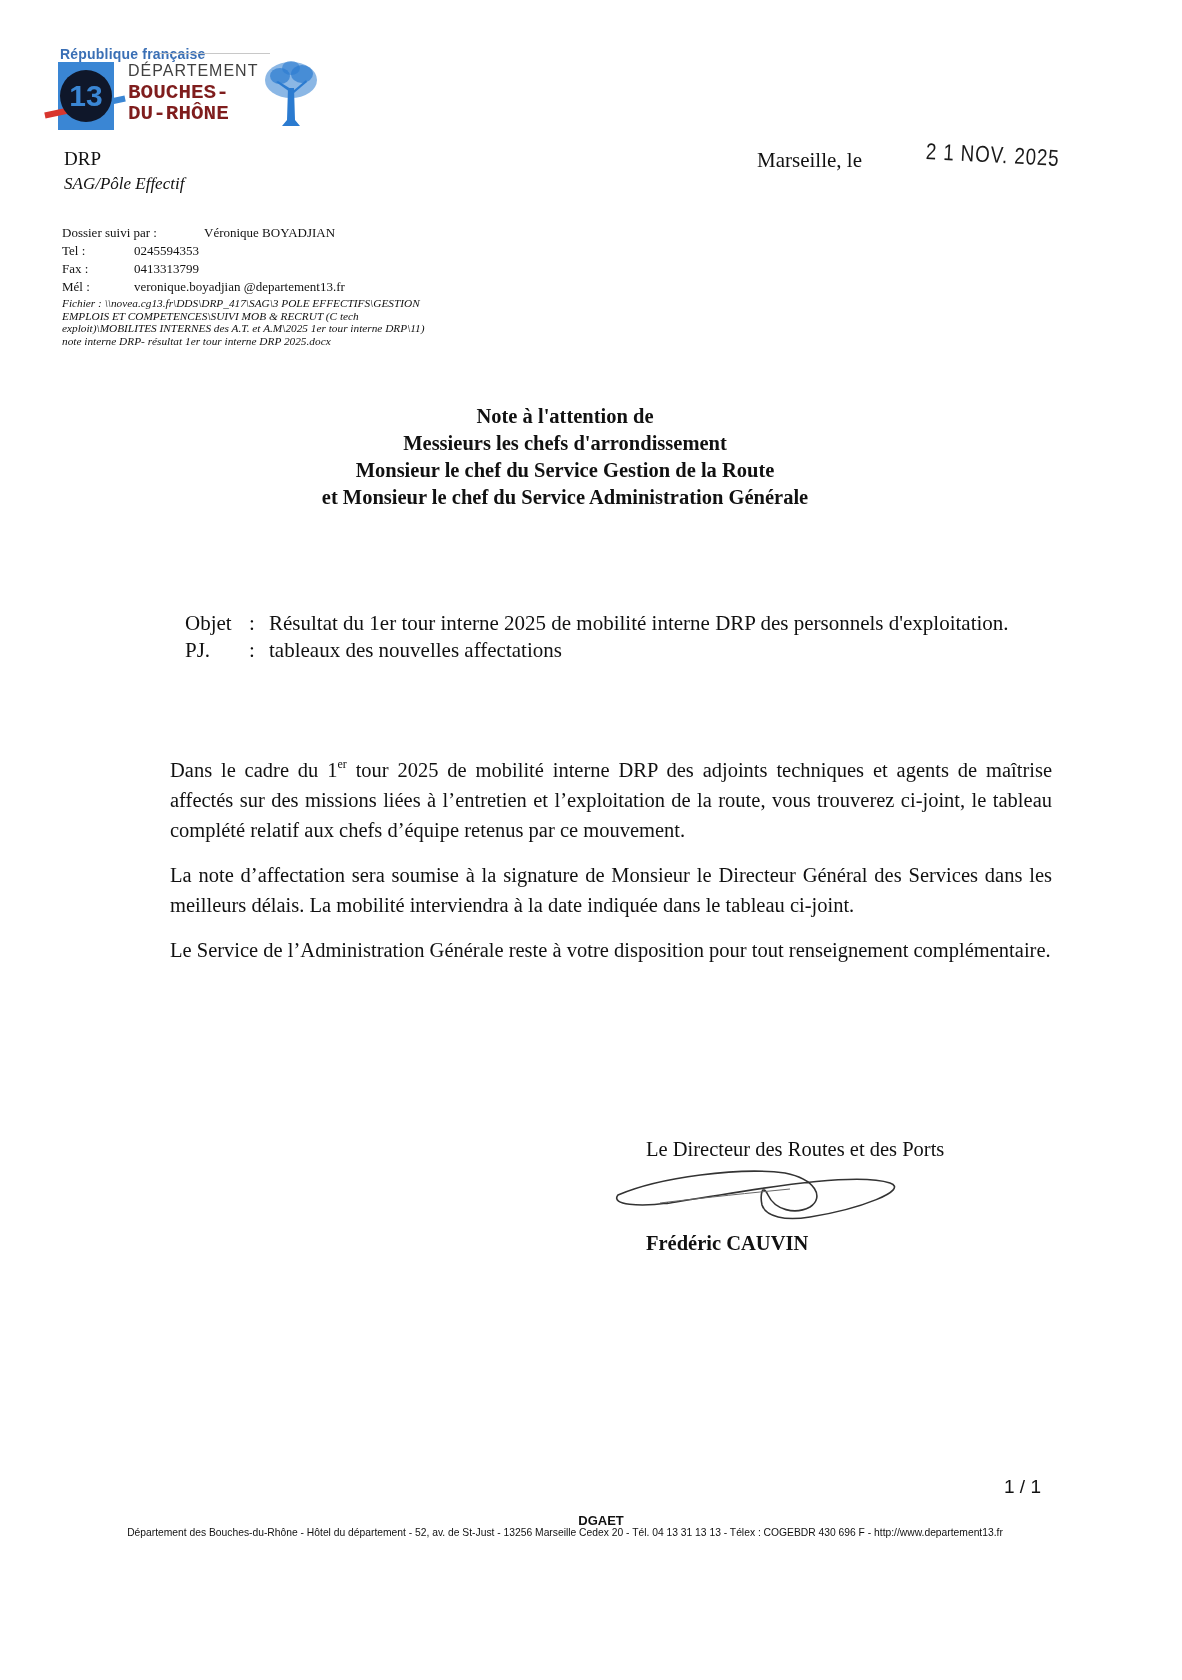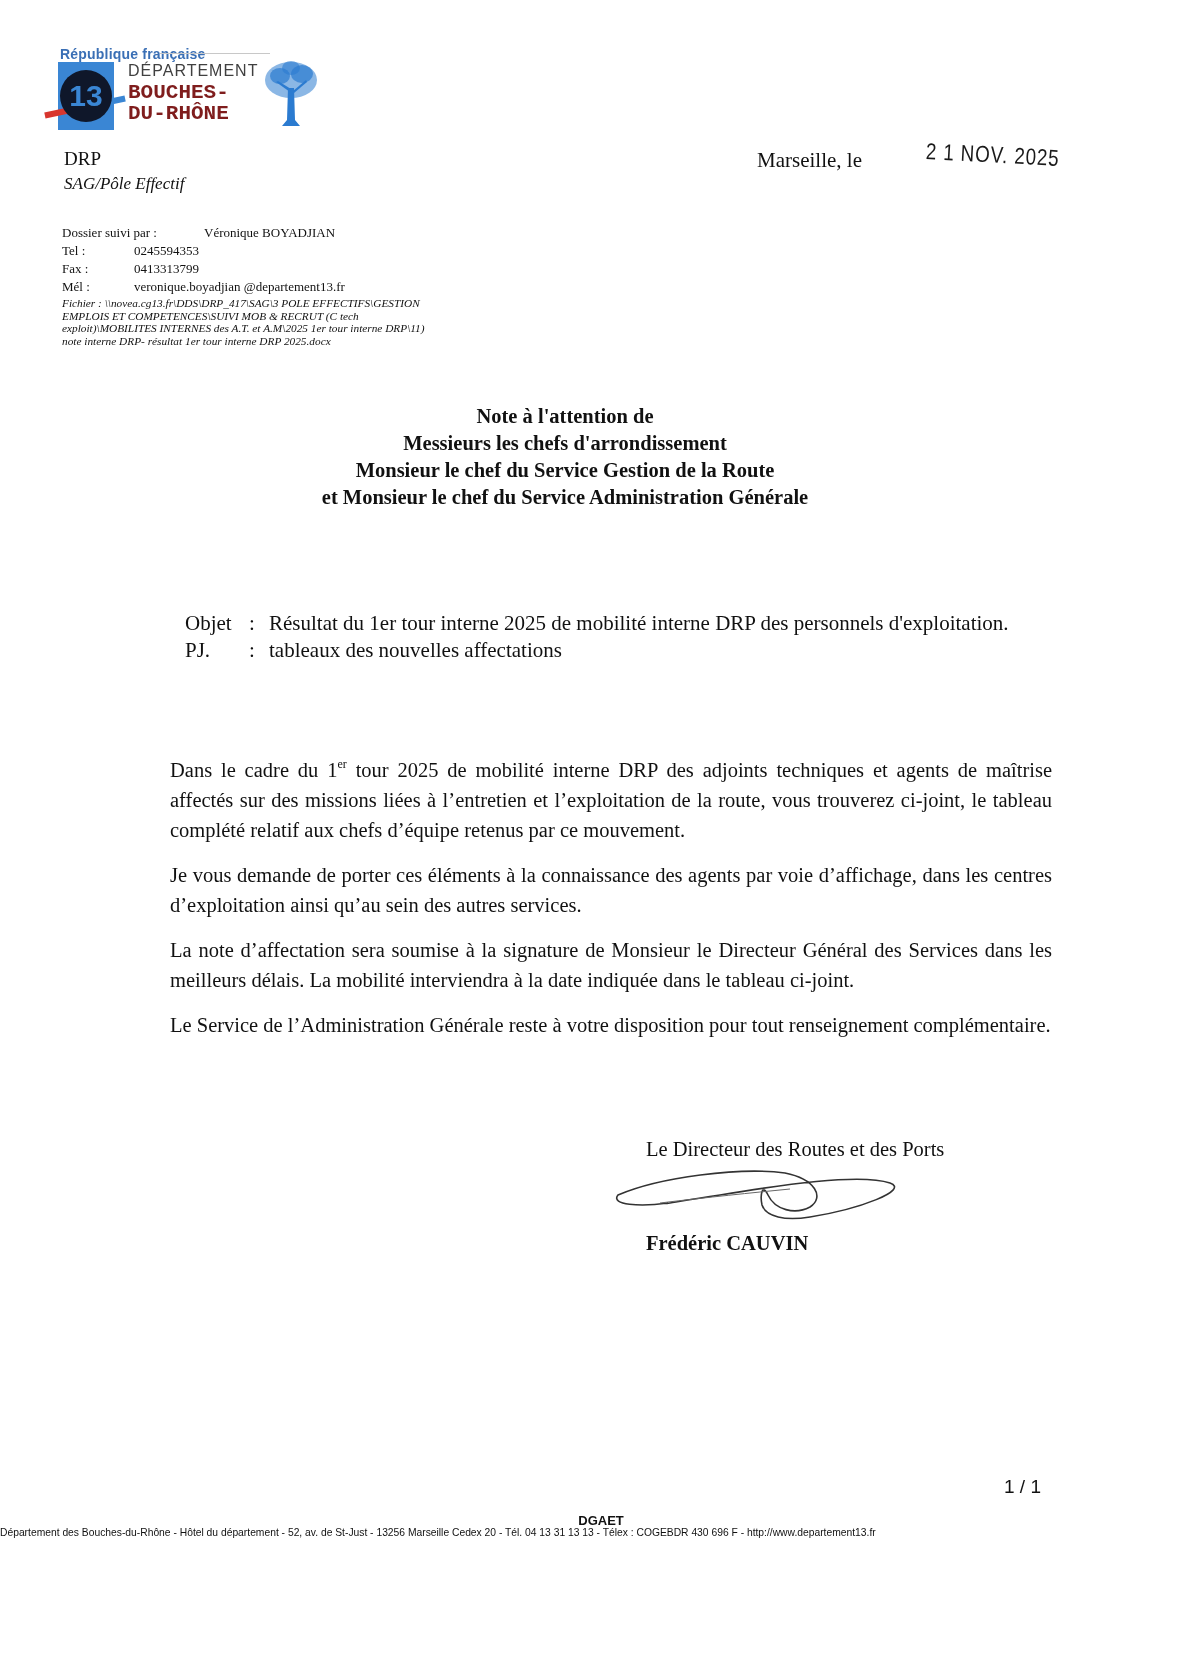--- a/index.html
+++ b/index.html
@@ -37,21 +37,21 @@
   .body { left:170px; top:755px; width:882px; font-size:20.5px; line-height:30px; }
   .body p { margin:0 0 15px 0; text-align:justify; }
   .body sup { font-size:12px; vertical-align:9px; line-height:0; }
   
   .sigtitle { left:646px; top:1138px; font-weight:normal; font-size:20.5px; }
   .signature { left:600px; top:1165px; width:310px; height:65px; }
   .signame { left:646px; top:1232px; font-weight:bold; font-size:20.5px; }
   
   .page { left:962px; top:1476px; font-family:"Liberation Sans", sans-serif; font-size:19px;margin-left:42px; }
   .dgaet { left:0; width:1130px; top:1513px; text-align:center; font-family:"Liberation Sans", sans-serif; font-weight:bold; font-size:13px;padding-left:36px; }
-  .footer { left:0; width:1130px; top:1527px; font-family:"Liberation Sans", sans-serif; font-size:10.3px; }
+  .footer { left:0; width:1130px; top:1527px; text-align:center; font-family:"Liberation Sans", sans-serif; font-size:10.3px; }
 </style>
 </head>
 <body>
 
 <div class="abs logo">
   <span class="rf">République française</span>
   <span class="rf-line"></span>
   <span class="badge"></span>
   <span class="ribbon"></span>
   <span class="circle">13</span>
@@ -113,21 +113,20 @@
   </div>
   <div class="row">
     <span class="k">PJ.</span>
     <span class="sep">:</span>
     <span class="v">tableaux des nouvelles affectations</span>
   </div>
 </div>
 
 <div class="abs body">
   <p><span>Dans le cadre du 1</span><sup>er</sup><span> tour 2025 de mobilité interne DRP des adjoints techniques et agents de maîtrise affectés sur des missions liées à l’entretien et l’exploitation de la route, vous trouverez ci-joint, le tableau complété relatif aux chefs d’équipe retenus par ce mouvement.</span></p>
-  <p>Je vous demande de porter ces éléments à la connaissance des agents par voie d’affichage, dans les centres d’exploitation ainsi qu’au sein des autres services.</p>
   <p>La note d’affectation sera soumise à la signature de Monsieur le Directeur Général des Services dans les meilleurs délais. La mobilité interviendra à la date indiquée dans le tableau ci-joint.</p>
   <p>Le Service de l’Administration Générale reste à votre disposition pour tout renseignement complémentaire.</p>
 </div>
 
 <div class="abs sigtitle">Le Directeur des Routes et des Ports</div>
 <svg class="abs signature" viewBox="0 0 310 65">
   <path d="M18 30 C 60 12, 140 2, 185 8 C 215 14, 225 32, 210 42 C 195 50, 175 45, 168 30 C 162 18, 160 30, 162 40 C 166 52, 185 56, 210 52 C 260 44, 310 25, 290 18 C 260 8, 180 20, 120 30 C 80 36, 60 40, 68 38 C 40 42, 10 40, 18 30 Z" fill="none" stroke="#333" stroke-width="1.6"></path>
   <path d="M60 38 C 110 32, 150 28, 190 24" fill="none" stroke="#666" stroke-width="1"></path>
 </svg>
 <div class="abs signame">Frédéric CAUVIN</div>

